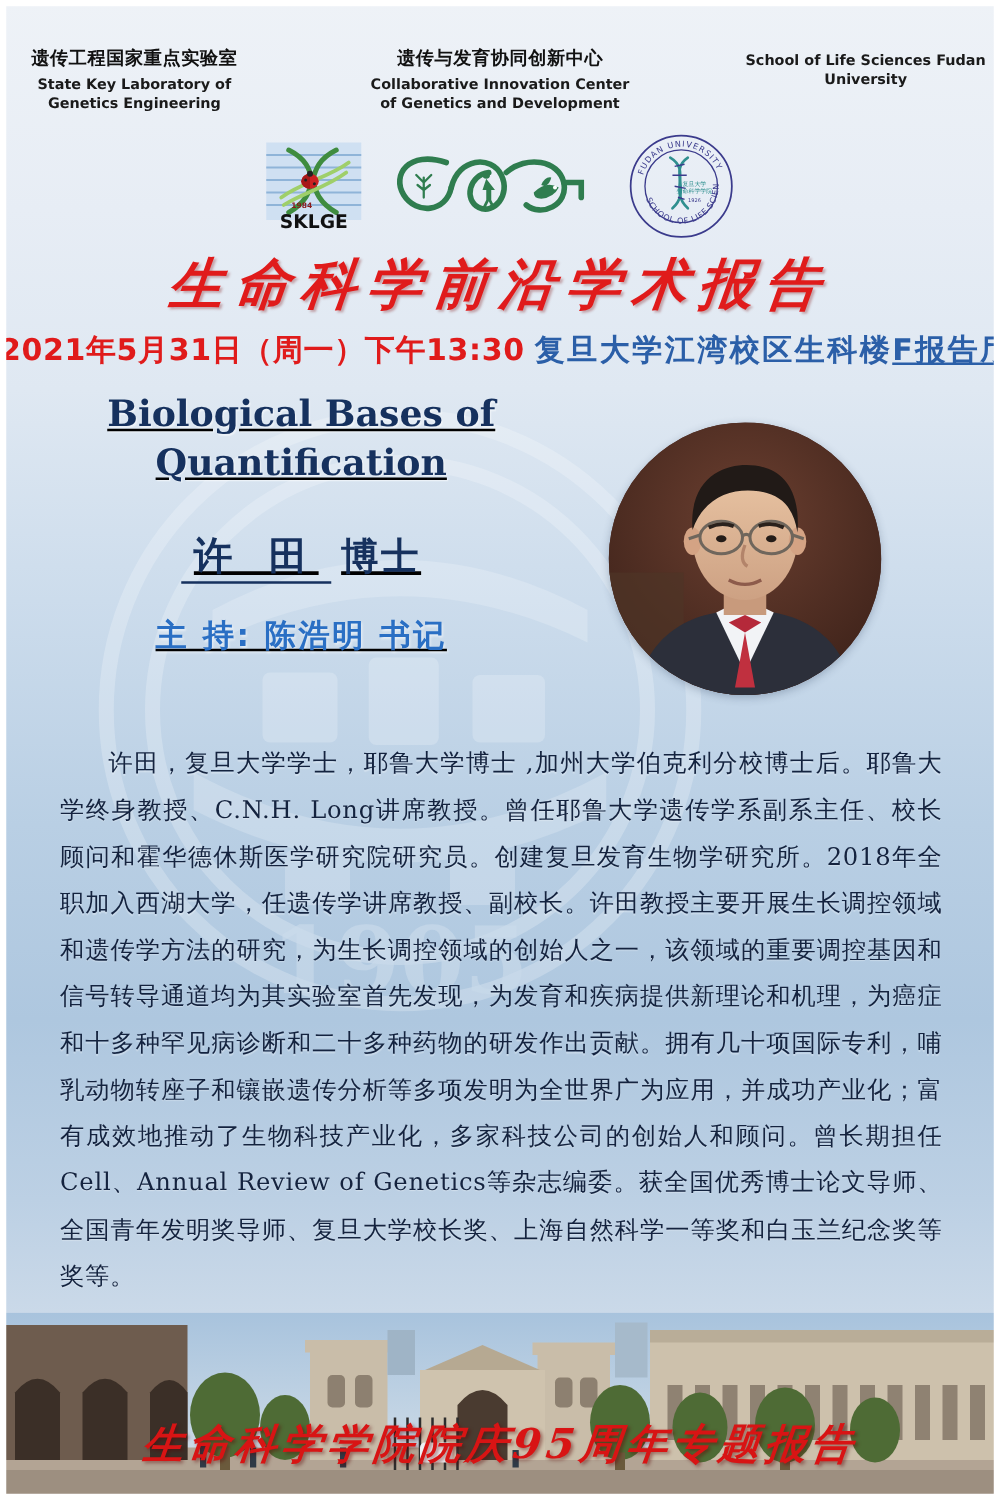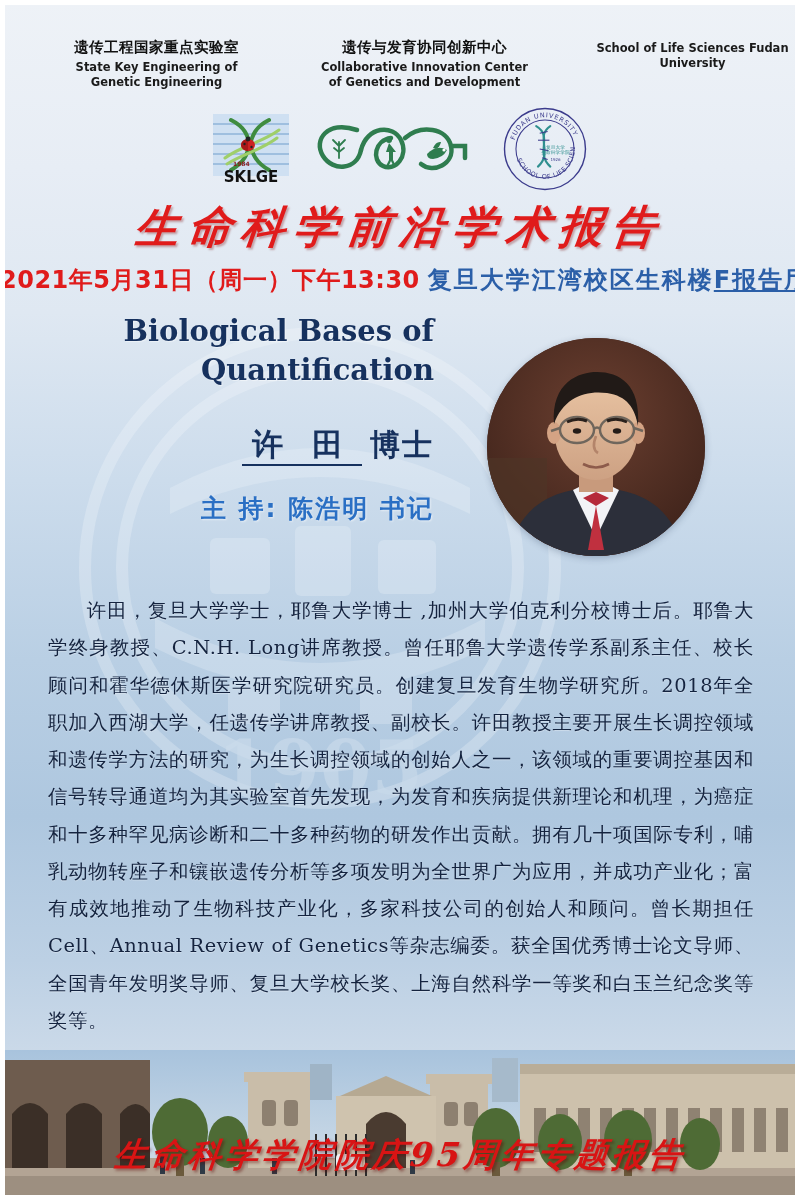--- a/index.html
+++ b/index.html
@@ -22,21 +22,21 @@
   
   .watermark{
     position:absolute;left:60px;top:288px;width:520px;height:560px;
     opacity:.30;z-index:0;pointer-events:none;
   }
   .watermark svg{width:100%;height:100%;}
 
   
   .header{
     position:absolute;left:0;top:38px;width:800px;z-index:5;
-    display:flex;justify-content:flex-end;align-items:flex-start;gap:53px;
+    display:flex;justify-content:space-between;align-items:flex-start;gap:53px;
   }
   .org{width:215px;text-align:center;color:#111;}
   .org .cn{font-size:14.5px;font-weight:700;letter-spacing:.5px;line-height:1.3;}
   .org .en{font-size:11.5px;font-weight:600;line-height:1.28;margin-top:3px;color:#1a1a1a;}
 
   
   .logos{
     position:absolute;left:0;top:108px;width:800px;height:82px;z-index:5;
     display:flex;justify-content:center;align-items:center;gap:18px;
   }
@@ -59,21 +59,21 @@
   .datetime{
     position:absolute;left:0;top:264px;width:800px;text-align:center;z-index:6;
     font-size:24px;font-weight:700;white-space:nowrap;
   }
   .datetime .red{color:#e01b1b;letter-spacing:.5px;}
   .datetime .blue{color:#2b5fa8;letter-spacing:2px;margin-left:8px;}
   .datetime .blue u{text-decoration:underline;text-underline-offset:2px;}
 
   
   .talk-block{
-    position:absolute;left:24px;top:312px;width:410px;text-align:right;z-index:6;
+    position:absolute;left:36px;top:312px;width:410px;text-align:center;z-index:6;text-decoration:underline;
   }
   .talk-title{
     font-family:"DejaVu Serif","Liberation Serif",serif;
     font-size:29px;font-weight:700;color:#16315e;line-height:1.34;
     text-shadow:1px 1px 1px rgba(255,255,255,.5);
   }
   .speaker{
     margin-top:34px;font-size:31px;font-weight:700;color:#16315e;
     letter-spacing:2px;
   }
@@ -140,21 +140,21 @@
         <rect x="168" y="392" width="52" height="44" rx="6"></rect>
         <rect x="300" y="392" width="52" height="44" rx="6"></rect>
         <text x="260" y="506" font-size="74" font-weight="700" text-anchor="middle" font-family="DejaVu Serif, serif">1905</text>
       </g>
     </svg>
   </div>
 
   <div class="header">
     <div class="org">
       <div class="cn">遗传工程国家重点实验室</div>
-      <div class="en">State Key Engineering of Genetic Engineering</div>
+      <div class="en">State Key Laboratory of Genetics Engineering</div>
     </div>
     <div class="org">
       <div class="cn">遗传与发育协同创新中心</div>
       <div class="en">Collaborative Innovation Center of Genetics and Development</div>
     </div>
     <div class="org">
       <div class="en">School of Life Sciences Fudan University</div>
     </div>
   </div>
 

